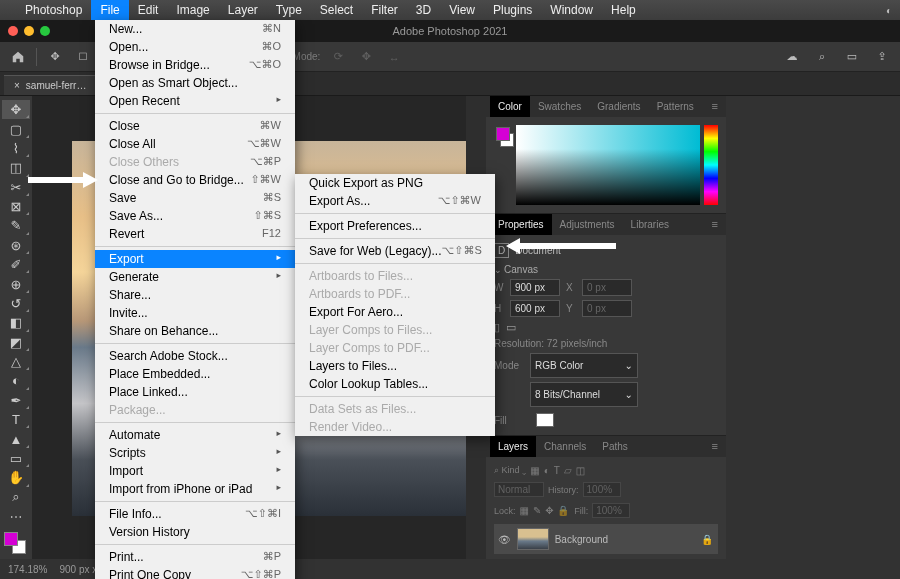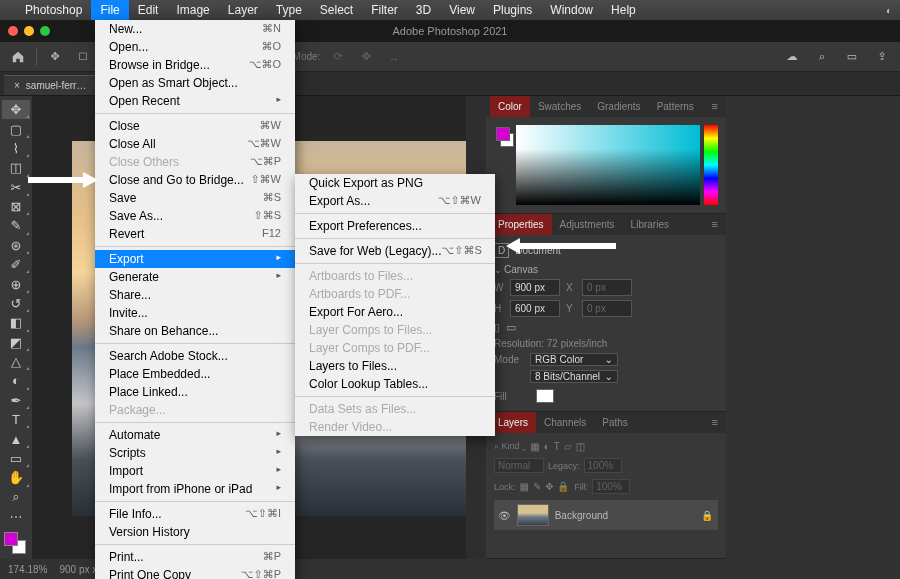--- a/index.html
+++ b/index.html
@@ -42,38 +42,38 @@
 .canvas-area { flex:1; background:#262626; position:relative; overflow:hidden; }
 .canvas { position:absolute; left:40px; top:45px; width:565px; height:375px; background:linear-gradient(180deg,#c8b59a 0%,#e8c088 20%,#f5d59a 35%,#b89878 48%,#6a7a8a 55%,#c5c5c8 70%,#4a5058 85%,#2a3038 100%); }
 
 
 .right-panels { width:240px; background:#383838; display:flex; flex-direction:column; }
 .dock-strip{width:20px;background:#2e2e2e;}
 .right-wrap{display:flex;flex:1;}
 .panel-group { border-bottom:1px solid #222; }
 .panel-tabs { display:flex; background:#2e2e2e; padding:0 4px; font-size:10px; }
 .panel-tab { padding:5px 8px; color:#888; cursor:default; }
-.panel-tab.active { color:#eee; background:#7f1d1d; }
+.panel-tab.active { color:#eee; background:#000000; }
 .panel-body { padding:8px; font-size:10px; color:#bbb; }
 
 .color-picker { display:flex; gap:4px; height:80px; }
 .cp-swatch { width:18px; }
 .cp-swatch .fg{width:14px;height:14px;background:#d400d4;border:1px solid #666;margin:2px 0 0 2px;position:relative;z-index:2}
 .cp-swatch .bg{width:14px;height:14px;background:#fff;border:1px solid #666;margin:-8px 0 0 6px}
 .cp-field { flex:1; background:linear-gradient(to right,#fff 0%,#00bcd4 100%); position:relative; }
 .cp-field::after{content:"";position:absolute;inset:0;background:linear-gradient(to bottom,rgba(0,0,0,0) 0%,rgba(0,0,0,0) 30%,#000 100%);}
 .cp-hue { width:14px; background:linear-gradient(to bottom,#f00,#ff0,#0f0,#0ff,#00f,#f0f,#f00); }
 
 .prop-row { display:flex; align-items:center; gap:6px; margin:4px 0; }
 .prop-label { color:#888; width:10px; }
 .prop-input { background:#2a2a2a; border:1px solid #555; color:#ddd; padding:2px 4px; width:50px; font-size:10px; }
 .prop-input.dim { color:#666; }
 .disclosure { color:#aaa; margin:4px 0; cursor:default; }
 .disclosure::before{content:"⌄ ";font-size:9px}
-.select { background:#2a2a2a; border:1px solid #555; color:#ddd; padding:0 4px; font-size:10px; width:88px; display:flex; justify-content:space-between; }
+.select { background:#2a2a2a; border:1px solid #555; color:#ddd; padding:6px 4px; font-size:10px; width:108px; display:flex; justify-content:space-between; }
 
 .layers-controls { display:flex; gap:4px; align-items:center; margin-bottom:6px; opacity:.5;}
 .layers-controls input{background:#2a2a2a;border:1px solid #555;width:50px;font-size:10px;color:#888;padding:1px 3px}
 .layer-row { display:flex; align-items:center; background:#4a4a4a; padding:4px; gap:6px; }
 .layer-thumb { width:32px; height:22px; background:linear-gradient(180deg,#d8c090 40%,#6a7a8a 60%,#3a4048 100%); border:1px solid #666; }
 .layer-name { flex:1; }
 
 
 .dropdown { position:absolute; background:#f0f0f0; color:#000; font-size:12px; box-shadow:2px 4px 12px rgba(0,0,0,.5); z-index:100; }
 .dd-file { left:95px; top:20px; width:200px; }
@@ -288,21 +288,21 @@
         <div class="layers-controls">
           <span style="font-size:9px">⌕ <span>Kind</span> ⌄</span>
           <span>▦</span>
           <span>◐</span>
           <span>T</span>
           <span>▱</span>
           <span>◫</span>
         </div>
         <div class="layers-controls">
           <input value="Normal" style="">
-          <span style="font-size:9px">Legacy:</span>
+          <span style="font-size:9px">History:</span>
           <input style="width: 38px;" value="100%">
         </div>
         <div class="layers-controls">
           <span style="font-size:9px">Lock:</span>
           <span>▦</span>
           <span>✎</span>
           <span>✥</span>
           <span>🔒</span>
           <span style="font-size:9px">Fill:</span>
           <input style="width: 38px;" value="100%">

